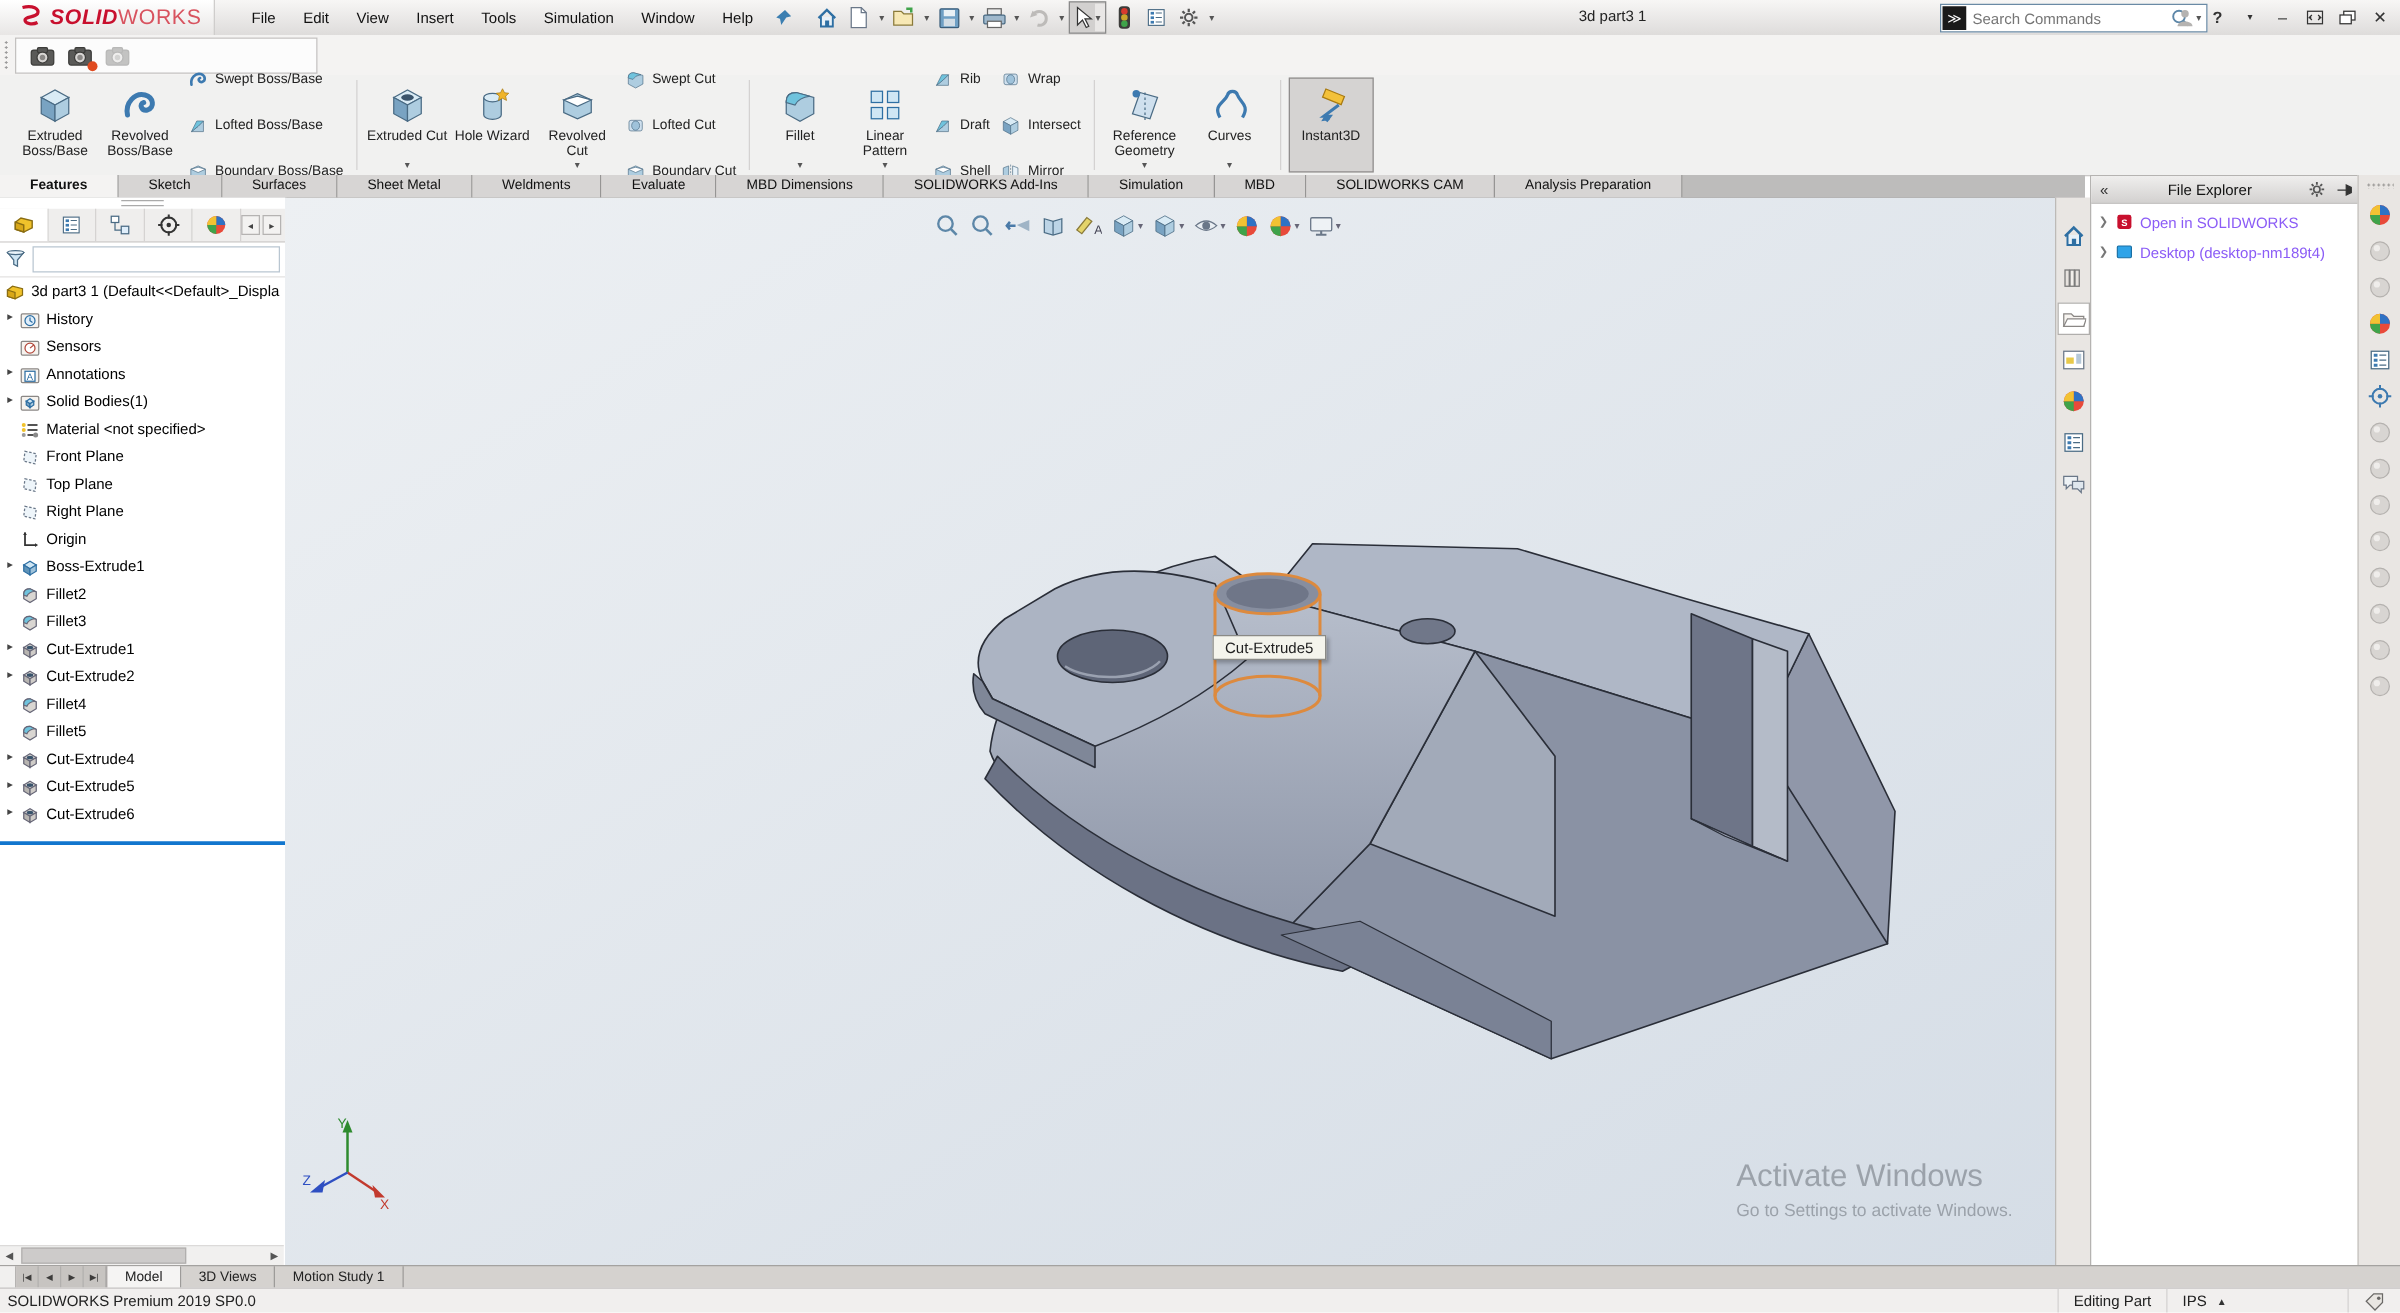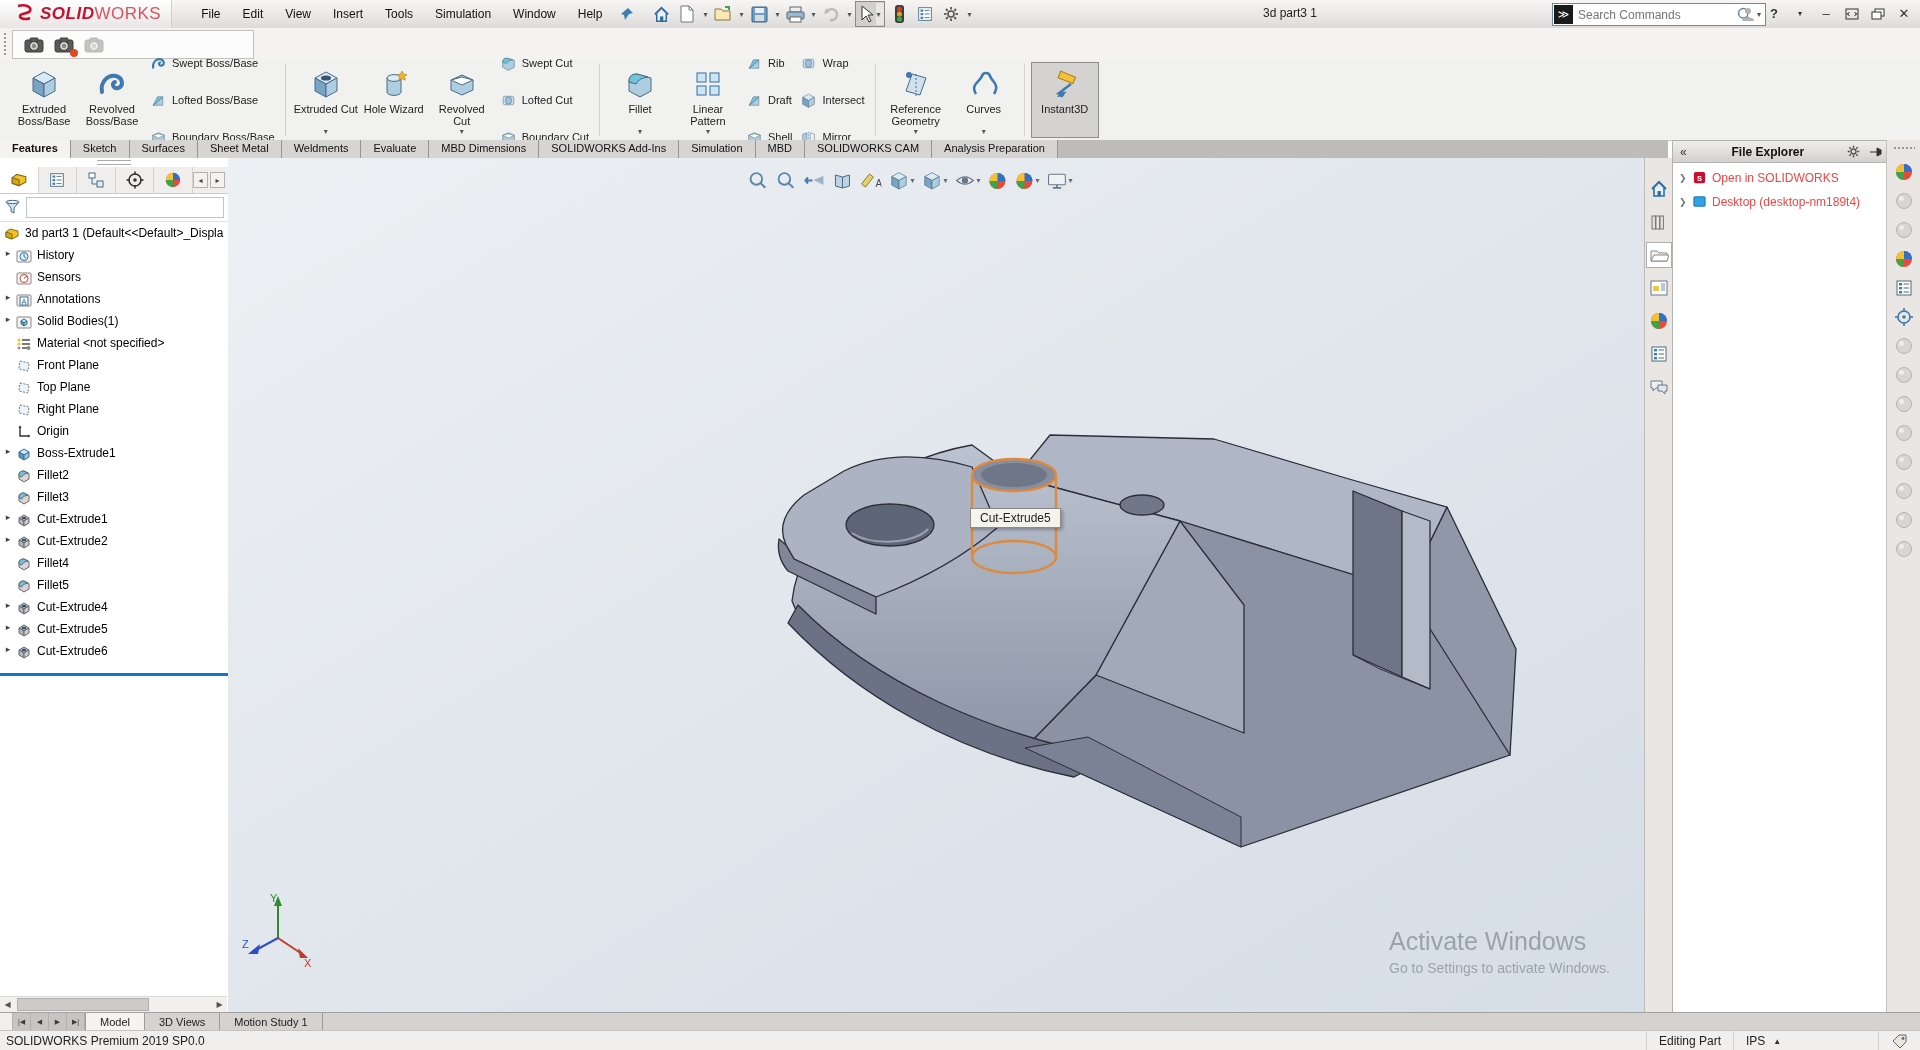--- a/index.html
+++ b/index.html
@@ -35,21 +35,21 @@
   .rgroup{display:flex;align-items:stretch;padding:2px 4px}
   .rsep{width:1px;background:#d4d2d1;margin:4px 2px}
   .rbig{width:66px;display:flex;flex-direction:column;align-items:center;justify-content:flex-start;padding-top:5px;position:relative;border:1px solid transparent}
   .rbig .lbl{font-size:11px;line-height:12px;text-align:center;margin-top:3px;color:#222}
   .rbig .dd{position:absolute;bottom:1px;left:50%;transform:translateX(-50%);font-size:8px;color:#555}
   .rbig.active{background:#d5d3d2;border:1px solid #8f8d8c}
   .rsmallcol{display:flex;flex-direction:column;justify-content:center;gap:20px;padding:0 4px}
   .rsmall{display:flex;align-items:center;gap:5px;height:20px;font-size:11px;color:#222;white-space:nowrap}
   
   #cmdtabs{left:0;top:140px;width:1668px;height:18px;background:#bdbcbb;display:flex;border-bottom:1px solid #9f9e9d}
-  .ctab{padding:0 12px;line-height:17px;font-size:11px;background:#d7d5d4;border-right:1px solid #969594;color:#111}
+  .ctab{padding:0 24px;line-height:17px;font-size:11px;background:#d7d5d4;border-right:1px solid #969594;color:#111}
   .ctab.active{background:#f4f3f2;font-weight:bold}
   
   #lpanel{left:0;top:158px;width:228px;height:854px;background:#fff;border-right:1px solid #b9b7b6}
   #lpanel .griprow{height:9px;display:flex;align-items:center;justify-content:center}
   #lpanel .griprow div{width:34px;height:3px;border-top:1px solid #aaa;border-bottom:1px solid #aaa}
   #ptabs{height:26px;display:flex;align-items:stretch;border-bottom:1px solid #cfcdcc;background:#efeeed}
   .ptab{width:38px;display:flex;align-items:center;justify-content:center;border-right:1px solid #d5d3d2}
   .ptab.active{background:#fff}
   .ptab-arrows{margin-left:auto;display:flex;align-items:center;gap:2px;padding-right:3px;font-size:8px;color:#444}
   .ptab-arrows span{border:1px solid #b5b3b2;background:#f3f2f1;width:13px;height:14px;display:flex;align-items:center;justify-content:center}
@@ -76,25 +76,25 @@
   #watermark .l2{font-size:14px;margin-top:4px}
   #triad{position:absolute;left:12px;bottom:44px}
   
   #taskstrip{left:1644px;top:158px;width:28px;height:854px;background:#e9e6e3;border-left:1px solid #bdbab7;display:flex;flex-direction:column;align-items:center;padding-top:18px;gap:7px}
   .tsbtn{width:24px;height:24px;display:flex;align-items:center;justify-content:center;border:1px solid transparent}
   .tsbtn.active{background:#fff;border:1px solid #b0aeac}
   
   #explorer{left:1672px;top:140px;width:214px;height:872px;background:#fff;border:1px solid #b5b3b1}
   #exp-head{height:21px;background:linear-gradient(#efeeed,#d3d1d0);display:flex;align-items:center;border-bottom:1px solid #b5b3b1}
   #exp-head .chev{padding:0 7px;font-size:12px;color:#333}
-  #exp-head .title{flex:1;text-align:center;font-weight:bold;font-size:12px;color:#111}
+  #exp-head .title{flex:1;text-align:center;font-weight:normal;font-size:12px;color:#111}
   #exp-head .hicon{padding:0 4px;color:#444}
   .exp-item{height:19px;display:flex;align-items:center;gap:5px;padding-left:6px;margin-top:5px}
   .exp-item .ar{font-size:9px;color:#777;width:8px}
-  .exp-item .lbl{font-size:12px;color:#ef4444;white-space:nowrap}
+  .exp-item .lbl{font-size:12px;color:#8b5cf6;white-space:nowrap}
   
   #rstrip{left:1886px;top:140px;width:34px;height:872px;background:#e9e6e3;border-left:1px solid #c4c1be;display:flex;flex-direction:column;align-items:center;gap:9px;padding-top:6px}
   #rstrip .grip{width:22px;height:5px;background-image:radial-gradient(#9a9896 1px,transparent 1px);background-size:4px 4px;margin-bottom:2px}
   
   #btabs{left:0;top:1012px;width:1920px;height:18px;background:#d5d2cf;border-top:1px solid #a4a2a0;display:flex;align-items:stretch}
   #btabs .corner{width:12px;background:#f1f0ef;border-right:1px solid #b5b3b1}
   .vcr{display:flex;align-items:center;background:#c7c4c1;border-right:1px solid #9d9b99}
   .vcr span{width:17px;height:100%;display:flex;align-items:center;justify-content:center;font-size:7px;color:#3d3c3b;border-right:1px solid #b2b0ae}
   .btab{padding:0 14px;display:flex;align-items:center;font-size:11px;color:#222;border-right:1px solid #9d9b99}
   .btab.active{background:#f5f4f3;font-weight:normal}

